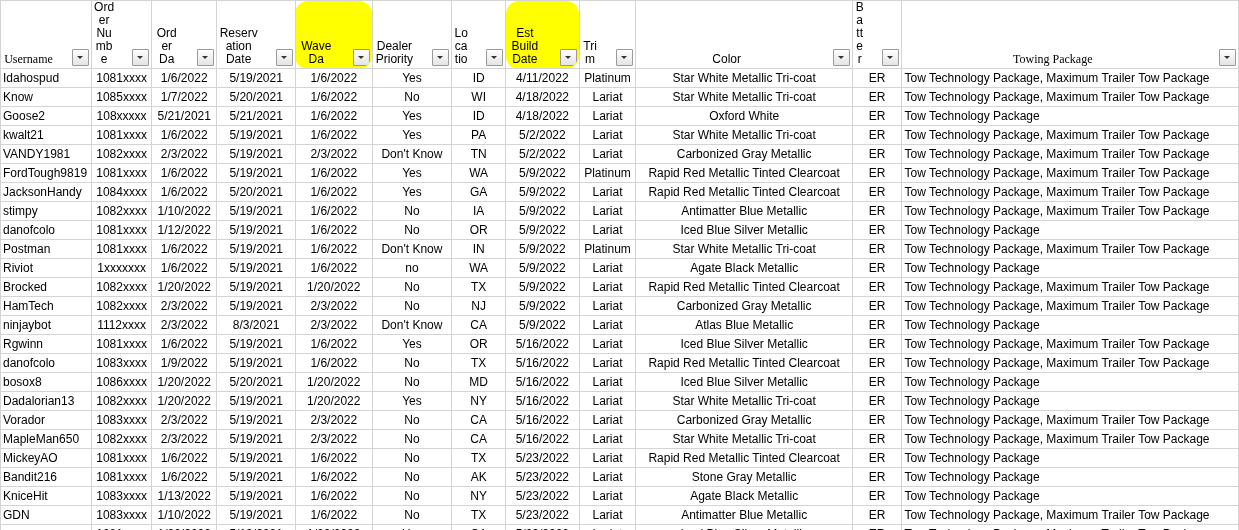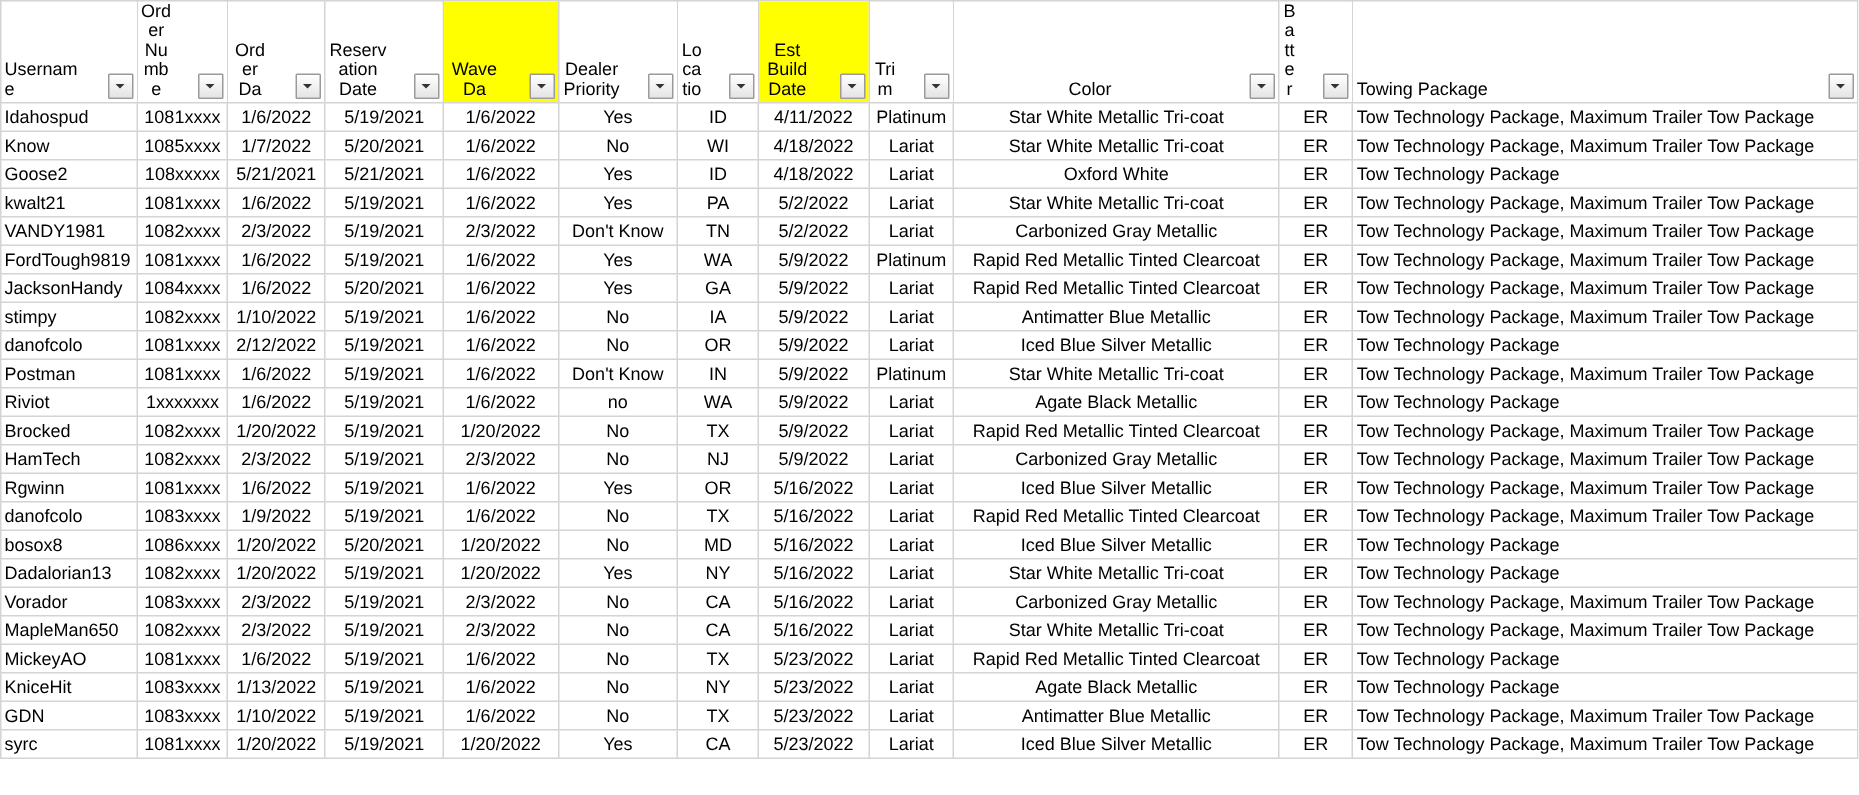--- a/index.html
+++ b/index.html
@@ -50,21 +50,21 @@
   }
   .hdr-text {
     display: block;
     text-align: center;
     flex: 1 1 auto;
     overflow: hidden;
     white-space: normal;
     word-wrap: break-word;
     padding-bottom: 1px;
   }
-  .hdr-text.left { text-align: left; }
+  .hdr-text.left { text-align: center; font-family: Liberation Serif, serif; }
   .filter-btn {
     flex: 0 0 auto;
     width: 15px;
     height: 15px;
     border: 1px solid #9a9a9a;
     background: linear-gradient(#ffffff, #e4e4e4);
     margin-left: 2px;
     margin-bottom: 1px;
     position: relative;
     border-radius: 1px;
@@ -73,21 +73,21 @@
     content: "";
     position: absolute;
     left: 4px;
     top: 6px;
     width: 0;
     height: 0;
     border-left: 3.5px solid transparent;
     border-right: 3.5px solid transparent;
     border-top: 3.5px solid #333333;
   }
-  .hl-yellow { background: #ffff00 !important; }
+  .hl-yellow { background: #ffff00 !important; border-radius: 13px; }
 
   
   .c { text-align: center; }
   .l { text-align: left; margin-left: 28px; }
 </style>
 </head>
 <body>
 
 <table class="sheet">
   <colgroup id="sheet-colgroup">
@@ -289,21 +289,21 @@
         <td class="c">IA</td>
         <td class="c">5/9/2022</td>
         <td class="c">Lariat</td>
         <td class="c">Antimatter Blue Metallic</td>
         <td class="c">ER</td>
         <td class="l">Tow Technology Package, Maximum Trailer Tow Package</td>
       </tr>
       <tr>
         <td class="l">danofcolo</td>
         <td class="c">1081xxxx</td>
-        <td class="c">2/12/2022</td>
+        <td class="c">1/12/2022</td>
         <td class="c">5/19/2021</td>
         <td class="c">1/6/2022</td>
         <td class="c">No</td>
         <td class="c">OR</td>
         <td class="c">5/9/2022</td>
         <td class="c">Lariat</td>
         <td class="c">Iced Blue Silver Metallic</td>
         <td class="c">ER</td>
         <td class="l">Tow Technology Package</td>
       </tr>
@@ -355,20 +355,34 @@
         <td class="c">2/3/2022</td>
         <td class="c">5/19/2021</td>
         <td class="c">2/3/2022</td>
         <td class="c">No</td>
         <td class="c">NJ</td>
         <td class="c">5/9/2022</td>
         <td class="c">Lariat</td>
         <td class="c">Carbonized Gray Metallic</td>
         <td class="c">ER</td>
         <td class="l">Tow Technology Package, Maximum Trailer Tow Package</td>
+      </tr>
+      <tr>
+        <td class="l">ninjaybot</td>
+        <td class="c">1112xxxx</td>
+        <td class="c">2/3/2022</td>
+        <td class="c">8/3/2021</td>
+        <td class="c">2/3/2022</td>
+        <td class="c">Don't Know</td>
+        <td class="c">CA</td>
+        <td class="c">5/9/2022</td>
+        <td class="c">Lariat</td>
+        <td class="c">Atlas Blue Metallic</td>
+        <td class="c">ER</td>
+        <td class="l">Tow Technology Package</td>
       </tr>
       <tr>
         <td class="l">Rgwinn</td>
         <td class="c">1081xxxx</td>
         <td class="c">1/6/2022</td>
         <td class="c">5/19/2021</td>
         <td class="c">1/6/2022</td>
         <td class="c">Yes</td>
         <td class="c">OR</td>
         <td class="c">5/16/2022</td>
@@ -451,20 +465,34 @@
         <td class="l">MickeyAO</td>
         <td class="c">1081xxxx</td>
         <td class="c">1/6/2022</td>
         <td class="c">5/19/2021</td>
         <td class="c">1/6/2022</td>
         <td class="c">No</td>
         <td class="c">TX</td>
         <td class="c">5/23/2022</td>
         <td class="c">Lariat</td>
         <td class="c">Rapid Red Metallic Tinted Clearcoat</td>
+        <td class="c">ER</td>
+        <td class="l">Tow Technology Package</td>
+      </tr>
+      <tr>
+        <td class="l">Bandit216</td>
+        <td class="c">1081xxxx</td>
+        <td class="c">1/6/2022</td>
+        <td class="c">5/19/2021</td>
+        <td class="c">1/6/2022</td>
+        <td class="c">No</td>
+        <td class="c">AK</td>
+        <td class="c">5/23/2022</td>
+        <td class="c">Lariat</td>
+        <td class="c">Stone Gray Metallic</td>
         <td class="c">ER</td>
         <td class="l">Tow Technology Package</td>
       </tr>
       <tr>
         <td class="l">KniceHit</td>
         <td class="c">1083xxxx</td>
         <td class="c">1/13/2022</td>
         <td class="c">5/19/2021</td>
         <td class="c">1/6/2022</td>
         <td class="c">No</td>

